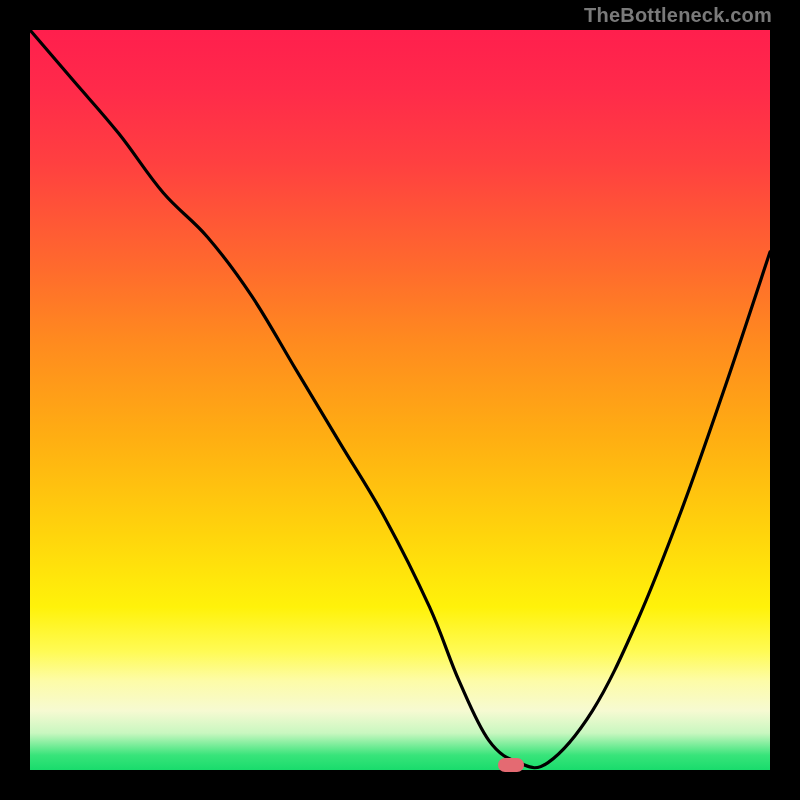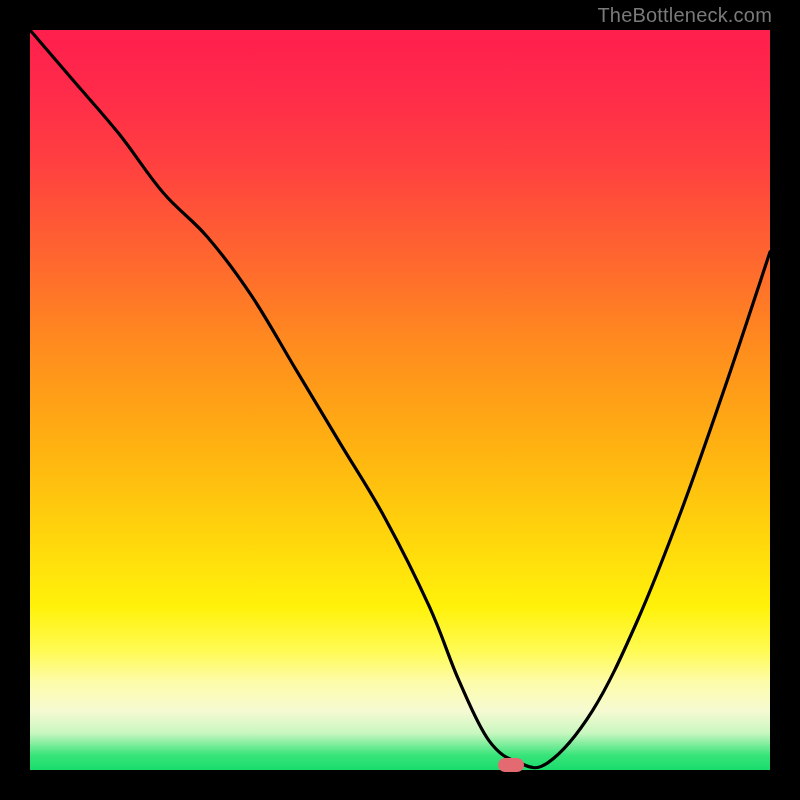--- a/index.html
+++ b/index.html
@@ -43,21 +43,21 @@
       #38e47a 98%,
       #19dc6c 100%
     );
   }
   .watermark {
     position: absolute;
     top: 4px;
     right: 28px;
     color: #7a7a7a;
     font-size: 20px;
-    font-weight: 400;
+    font-weight: 700;
     letter-spacing: 0.2px;
   }
   svg.curve {
     position: absolute;
     top: 30px;
     left: 30px;
     width: 740px;
     height: 740px;
     overflow: visible;
   }

